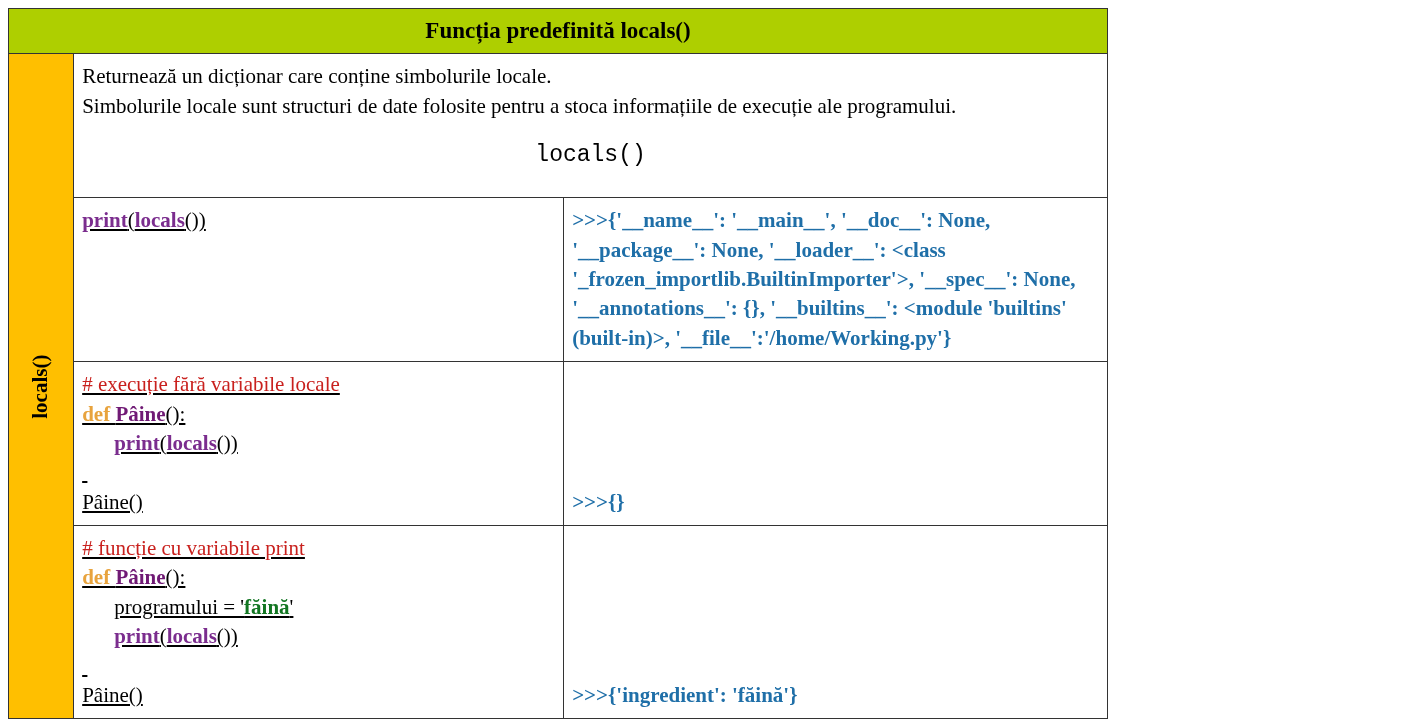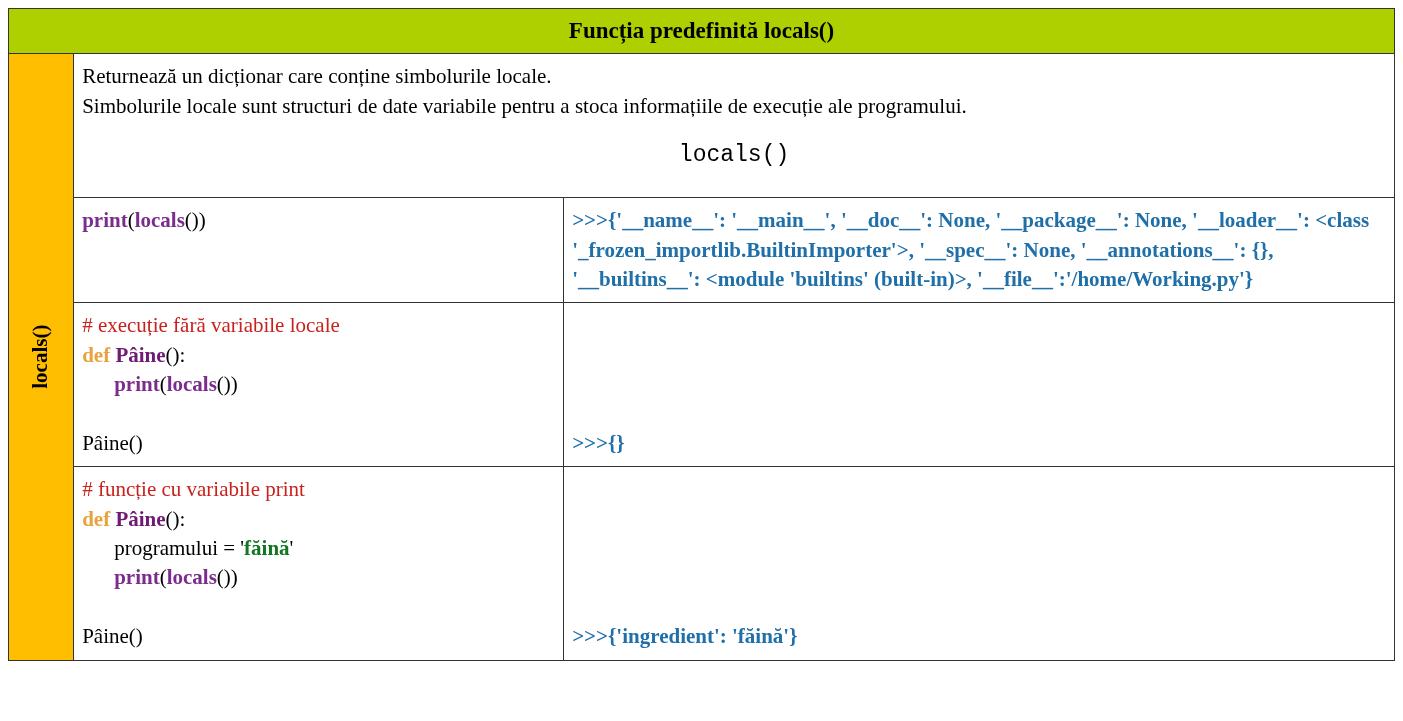--- a/index.html
+++ b/index.html
@@ -7,21 +7,21 @@
     }
     body {
       margin: 0;
       padding: 8px;
       font-family: 'Liberation Serif', 'Times New Roman', serif;
       font-size: 21px;
       background: #fff;
       color: #000;
     }
     .table-wrapper {
-      width: 1387px;
+      width: 1100px;
       border-collapse: collapse;
     }
     .table-wrapper td, .table-wrapper th {
       border: 1px solid #333;
       vertical-align: top;
       padding: 8px 8px;
       line-height: 1.4;
     }
     .header-row th {
       background: #aecf00;
@@ -49,20 +49,21 @@
     }
     .sig {
       text-align: center;
       font-family: 'Liberation Mono', 'Courier New', monospace;
       font-size: 23px;
       margin-top: 18px;
       margin-bottom: 18px;
     }
     .code-cell {
       width: 490px;
+      text-decoration: underline;
     }
     .output-cell {
       font-weight: bold;
       color: #1f6fa8;
       vertical-align: bottom !important;
     }
     .c-fn { color: #7b2d8e; font-weight: bold; }
     .c-paren { color: #000; font-weight: normal; }
     .c-comment { color: #c9211e; }
     .c-def { color: #e8a33d; font-weight: bold; }
@@ -80,21 +81,21 @@
       <tr class="header-row">
     <th colspan="3">Funcția predefinită locals()</th>
   </tr>
 
   <tr>
     <td class="side-label" rowspan="4">
       <span class="side-label-text">locals()</span>
     </td>
     <td class="desc-cell" colspan="2">
       <span>Returnează un dicționar care conține simbolurile locale.</span><br>
-      <span>Simbolurile locale sunt structuri de date variabile pentru a stoca informațiile de execuție ale programului.</span>
+      <span>Simbolurile locale sunt structuri de date folosite pentru a stoca informațiile de execuție ale programului.</span>
       <div class="sig">locals()</div>
     </td>
   </tr>
 
   <tr>
     <td class="code-cell" id="code-0"><span class="c-fn">print</span><span class="c-paren">(</span><span class="c-fn">locals</span><span class="c-paren">())</span></td>
     <td class="output-cell" id="out-0"><span class="prompt">&gt;&gt;&gt;</span><span class="bold-blue">{'__name__': '__main__', '__doc__': None, '__package__': None, '__loader__': &lt;class '_frozen_importlib.BuiltinImporter'&gt;, '__spec__': None, '__annotations__': {}, '__builtins__': &lt;module 'builtins' (built-in)&gt;, '__file__':'/home/Working.py'}</span></td>
   </tr>
 
   <tr>

